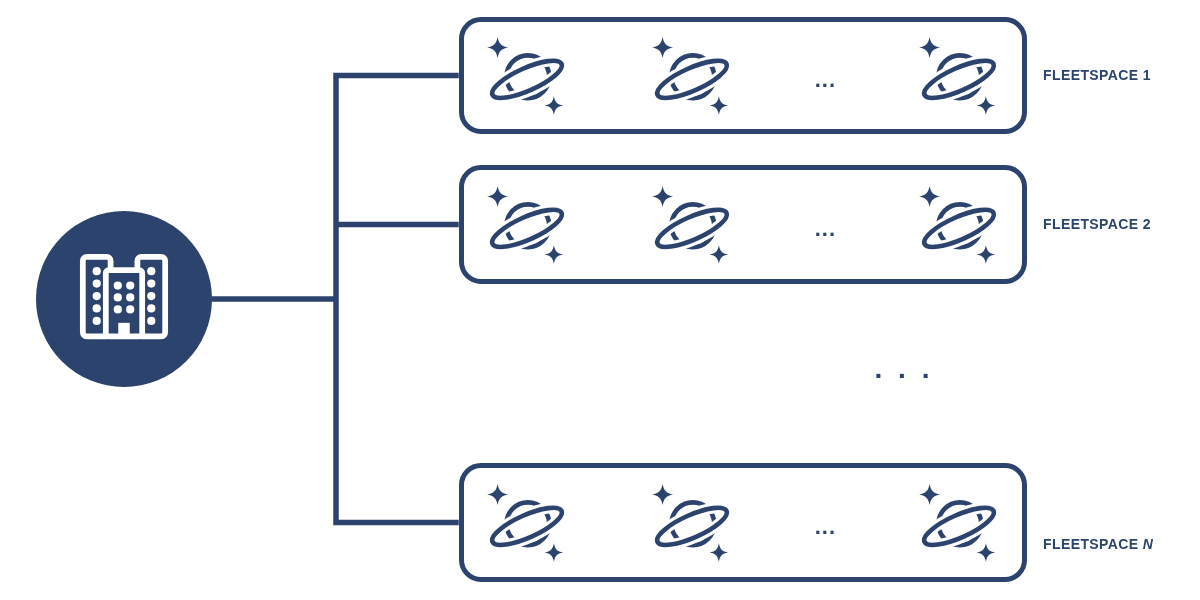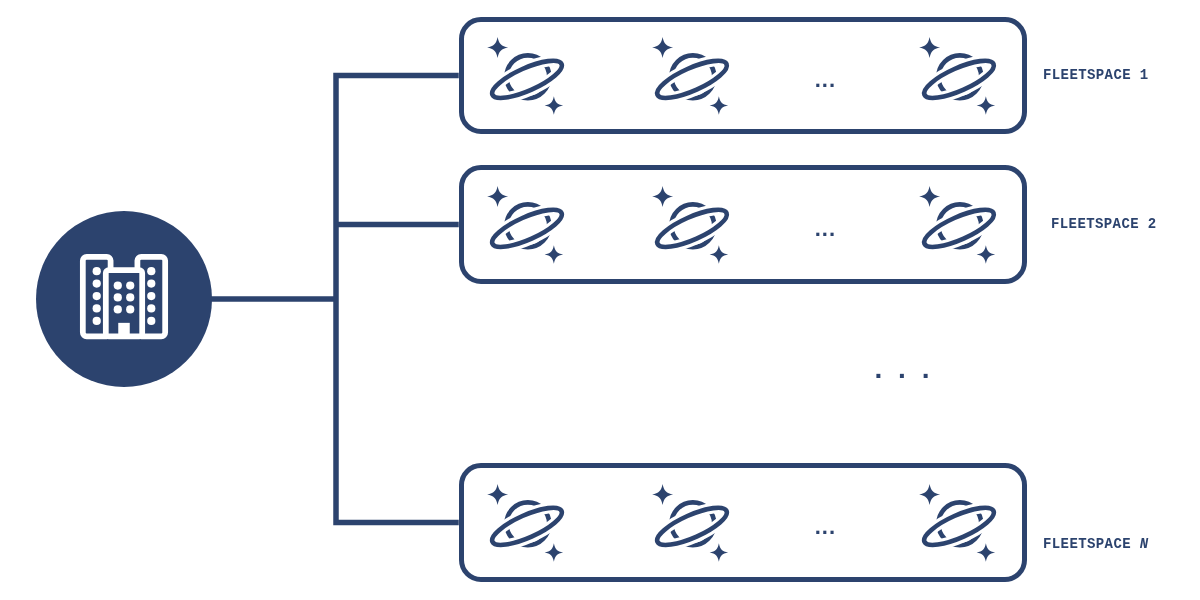--- a/index.html
+++ b/index.html
@@ -74,24 +74,23 @@
   
   .fleet-label {
     position: absolute;
     left: 1043px;
     transform: translateY(-50%);
     font-size: 14px;
     font-weight: 700;
     letter-spacing: 0.4px;
     color: var(--navy, #2c436e);
     white-space: nowrap;
-    font-family: Liberation Mono, monospace;
   }
   .fleet-label.pos-1 { top: 75px; }
-  .fleet-label.pos-2 { top: 224px; margin-left: 8px; }
+  .fleet-label.pos-2 { top: 224px; }
   .fleet-label.pos-3 { top: 544px; }
   .fleet-label .italic { font-style: italic; }
 
   
   .more-ellipsis {
     position: absolute;
     left: 869px; top: 355px;
     width: 70px;
     text-align: center;
     font-size: 28px;

